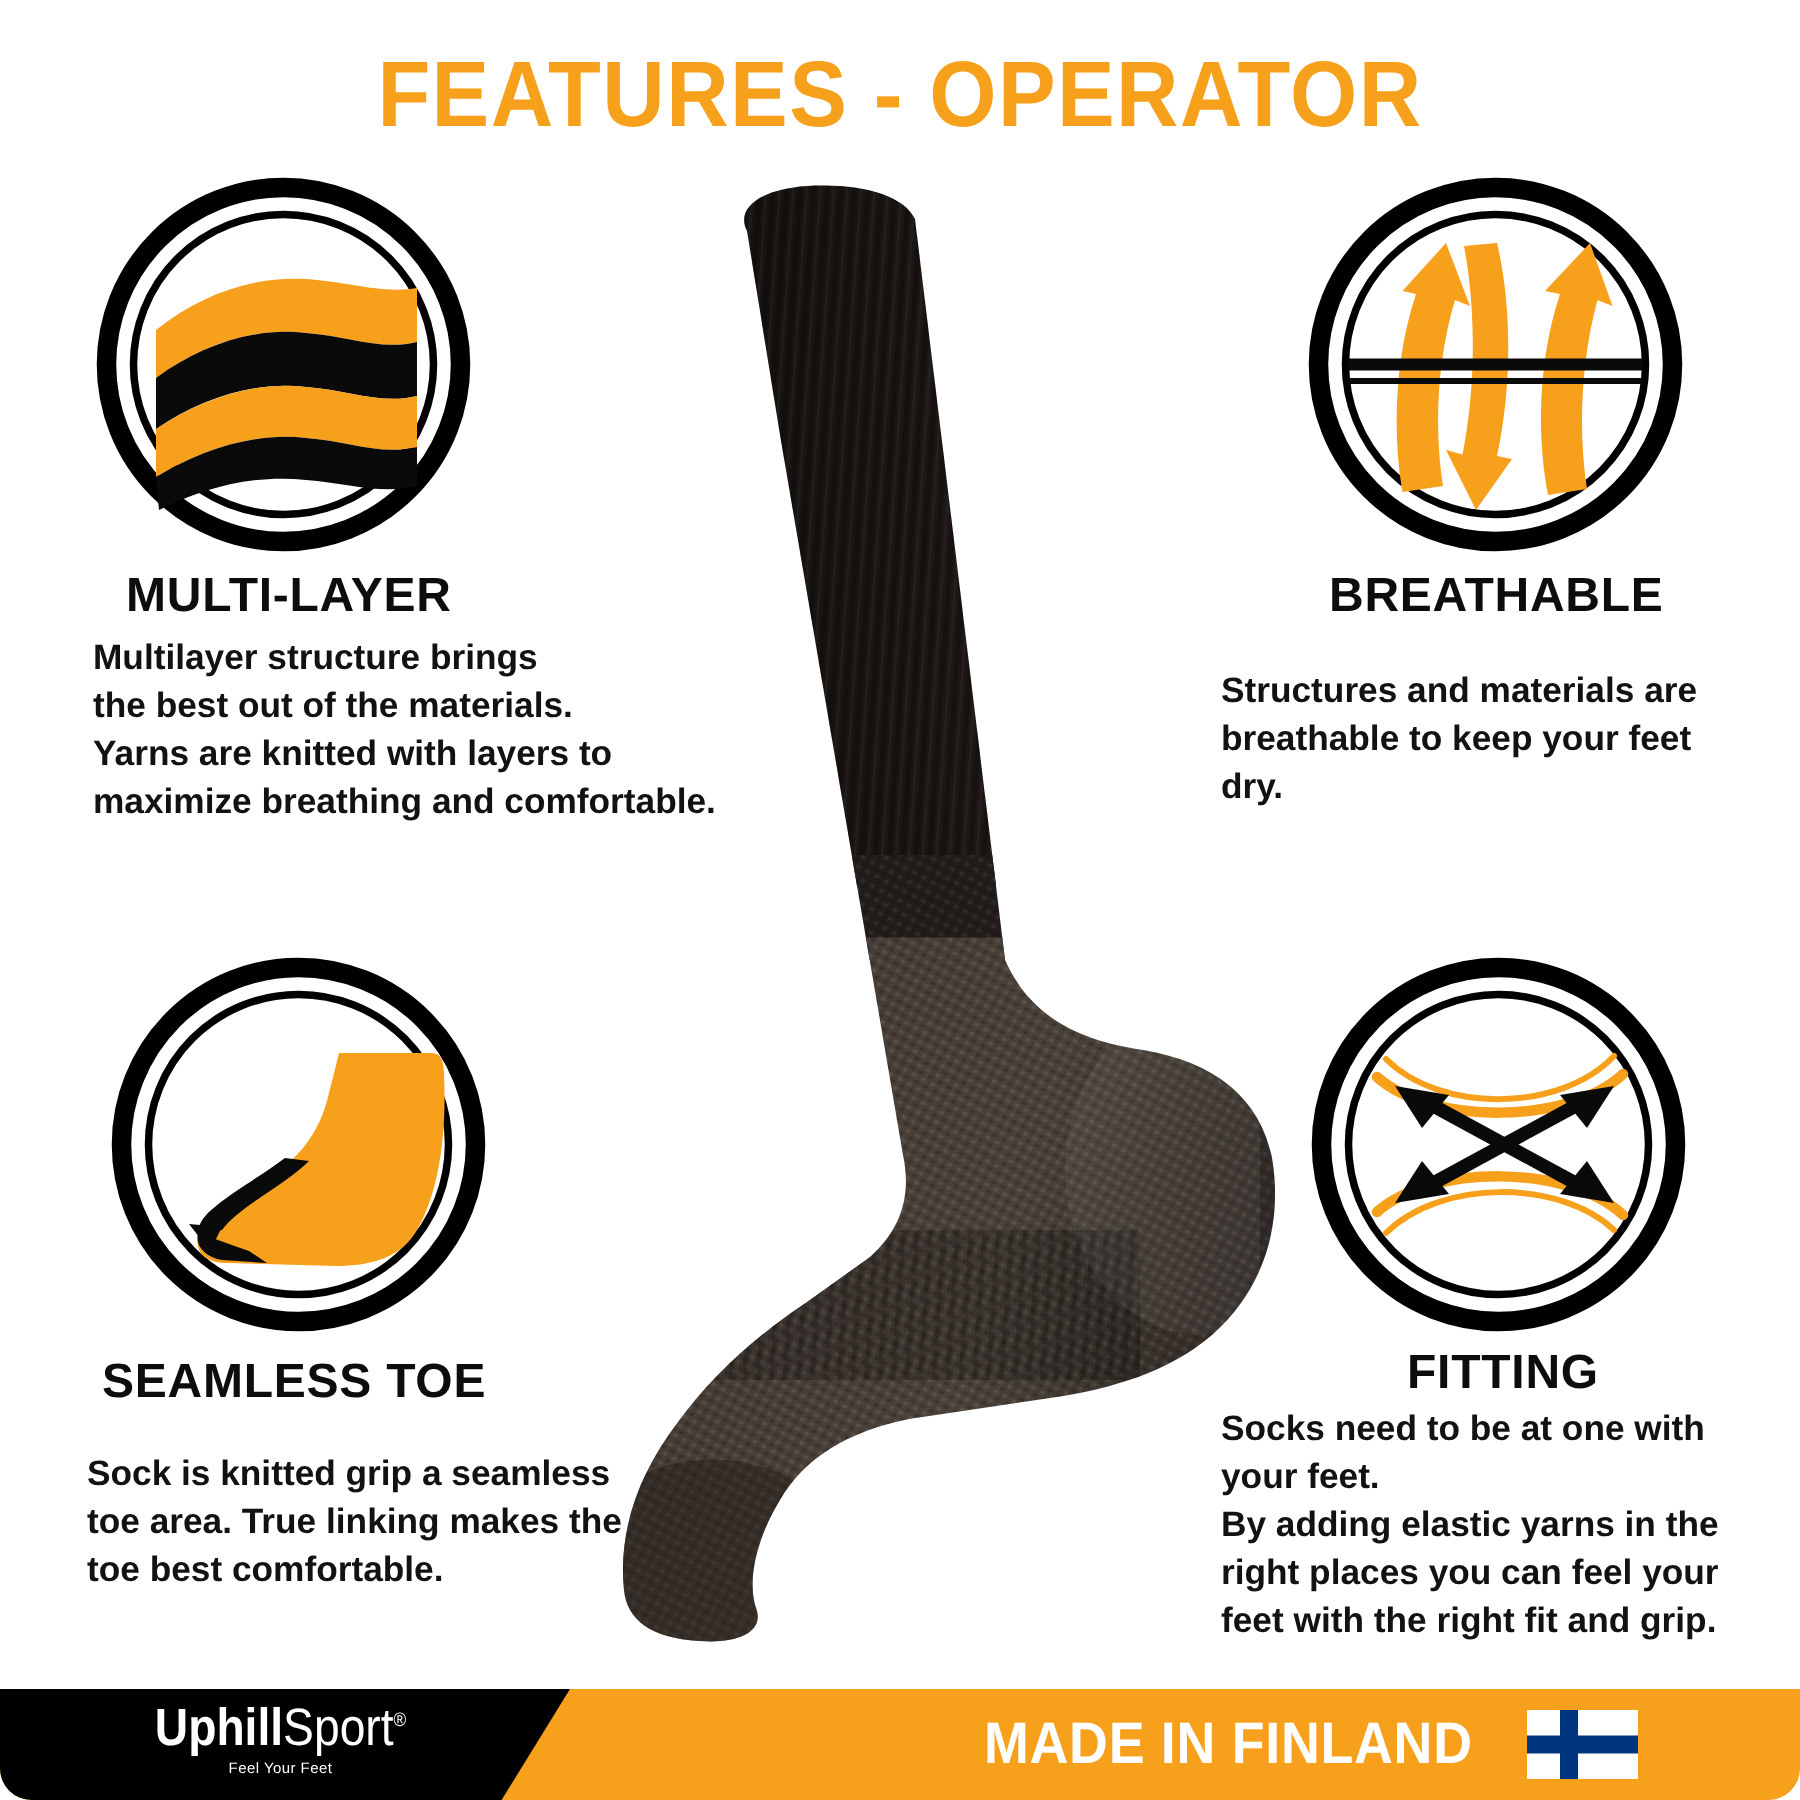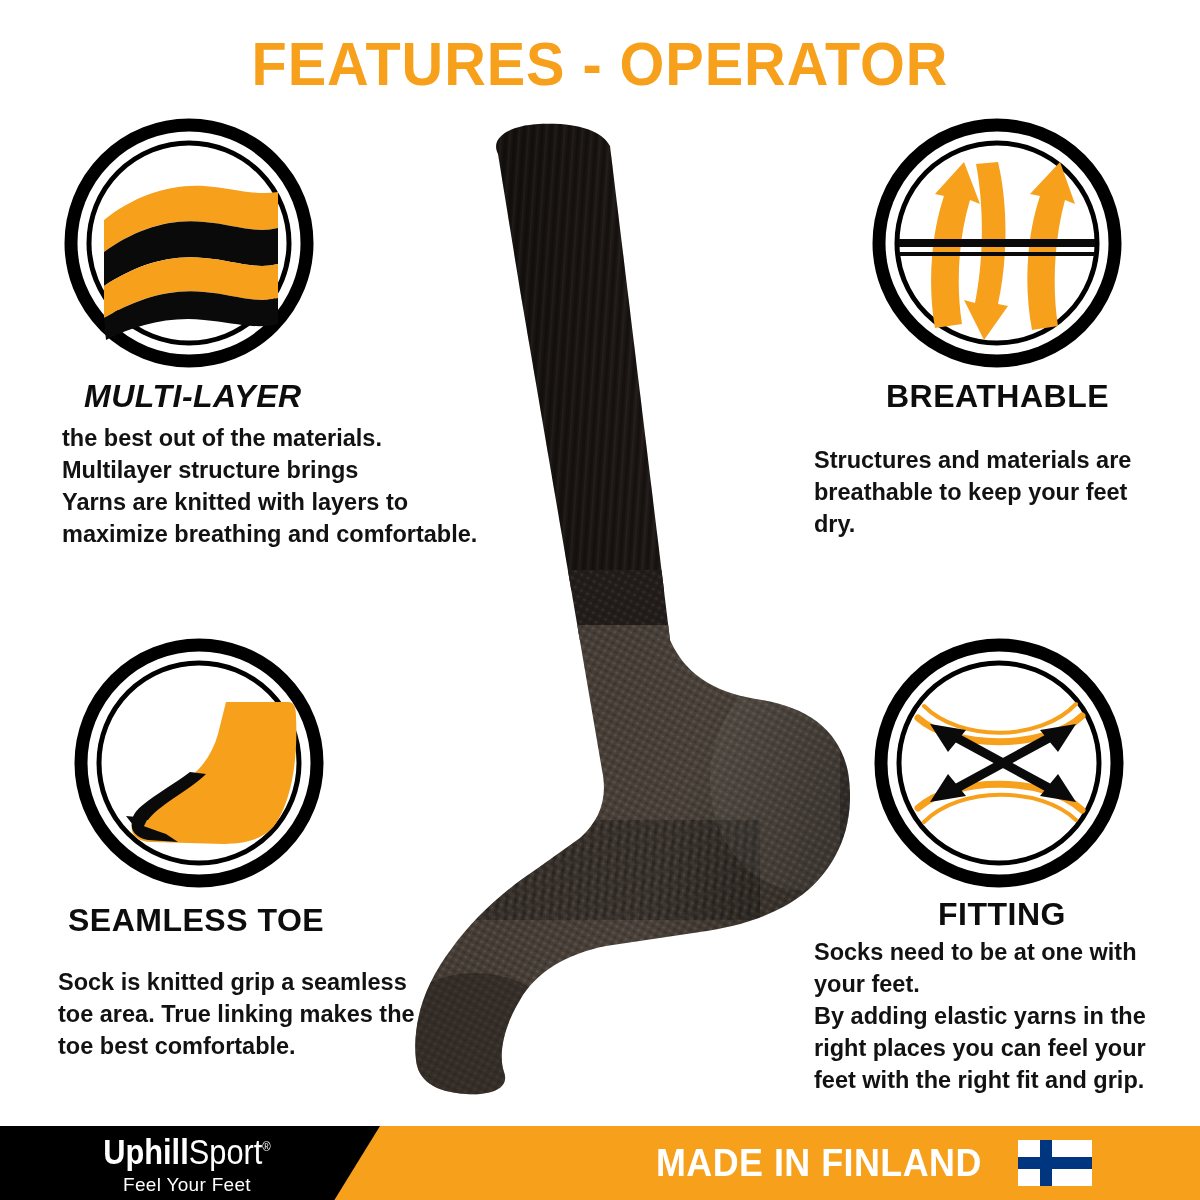--- a/index.html
+++ b/index.html
@@ -10,20 +10,21 @@
   }
   body {
     font-family: "Liberation Sans", "DejaVu Sans", sans-serif;
   }
   #poster {
     position: relative;
     width: 1200px;
     height: 1200px;
     background: #ffffff;
     overflow: hidden;
+    border-radius: 21px;
   }
 
   
   .title {
     position: absolute;
     top: 28px;
     left: 0;
     width: 1200px;
     text-align: center;
     font-family: "Liberation Sans Narrow", "Liberation Sans", sans-serif;
@@ -62,21 +63,21 @@
     font-size: 23.5px;
     font-weight: 700;
     color: #121212;
     line-height: 1.37;
   }
   .feature-body div { white-space: nowrap; }
 
   
   #f-multilayer { top: 118px; left: 62px; width: 440px; }
   #f-multilayer .feature-icon { margin-left: 2px; }
-  #f-multilayer .feature-heading { margin-top: 12px; margin-left: 22px; font-style: italic; }
+  #f-multilayer .feature-heading { margin-top: 12px; margin-left: 22px; }
   #f-multilayer .feature-body { margin-top: 8px; margin-left: 0px; }
 
   #f-breathable { top: 118px; left: 872px; width: 400px; }
   #f-breathable .feature-icon { margin-left: 0px; }
   #f-breathable .feature-heading { margin-top: 12px; margin-left: 14px; }
   #f-breathable .feature-body { margin-top: 30px; margin-left: -58px; }
 
   #f-seamless { top: 638px; left: 68px; width: 440px; }
   #f-seamless .feature-icon { margin-left: 6px; }
   #f-seamless .feature-heading { margin-top: 16px; }
@@ -130,21 +131,21 @@
     white-space: nowrap;
     transform: scaleX(0.88);
     transform-origin: center center;
   }
   .logo-uphill { font-weight: 700; }
   .logo-sport  { font-weight: 400; }
   .logo-reg    { font-size: 13px; vertical-align: super; font-weight: 400; }
   .logo-tag {
     margin-top: 5px;
     font-family: "Liberation Sans Narrow", "Liberation Sans", sans-serif;
-    font-size: 19px;
+    font-size: 10px;
     font-weight: 400;
     color: #ffffff;
     letter-spacing: 0.3px;
     white-space: nowrap;
   }
   #made-block {
     position: absolute;
     right: 108px;
     top: 14px;
     display: flex;
@@ -255,22 +256,22 @@
         <g>
           <path d="M40,102 C70,78 105,66 140,68 C170,70 190,78 214,74 L214,110 C190,116 168,106 140,104 C104,100 70,112 40,134 Z" fill="#F7A01B"></path>
           <path d="M40,134 C70,112 105,100 140,104 C168,106 190,116 214,110 L214,146 C190,152 168,142 140,140 C104,136 70,148 40,168 Z" fill="#0A0A0A"></path>
           <path d="M40,168 C70,148 105,136 140,140 C168,142 190,152 214,146 L214,180 C190,186 168,176 140,174 C104,170 70,182 40,200 Z" fill="#F7A01B"></path>
           <path d="M40,200 C70,182 105,170 140,174 C168,176 190,186 214,180 L214,206 C190,212 168,204 140,202 C104,198 70,208 42,222 Z" fill="#0A0A0A"></path>
         </g>
       </svg>
     </div>
     <div class="feature-heading">MULTI-LAYER</div>
     <div class="feature-body">
+      <div>Multilayer structure brings</div>
       <div>the best out of the materials.</div>
-      <div>Multilayer structure brings</div>
       <div>Yarns are knitted with layers to</div>
       <div>maximize breathing and comfortable.</div>
     </div>
   </div>
 
   <div class="feature" id="f-breathable">
     <div class="feature-icon">
       <svg viewBox="0 0 250 250" xmlns="http://www.w3.org/2000/svg">
         <circle cx="125" cy="125" r="118" fill="none" stroke="#000" stroke-width="13"></circle>
         <circle cx="125" cy="125" r="100" fill="none" stroke="#000" stroke-width="5"></circle>

